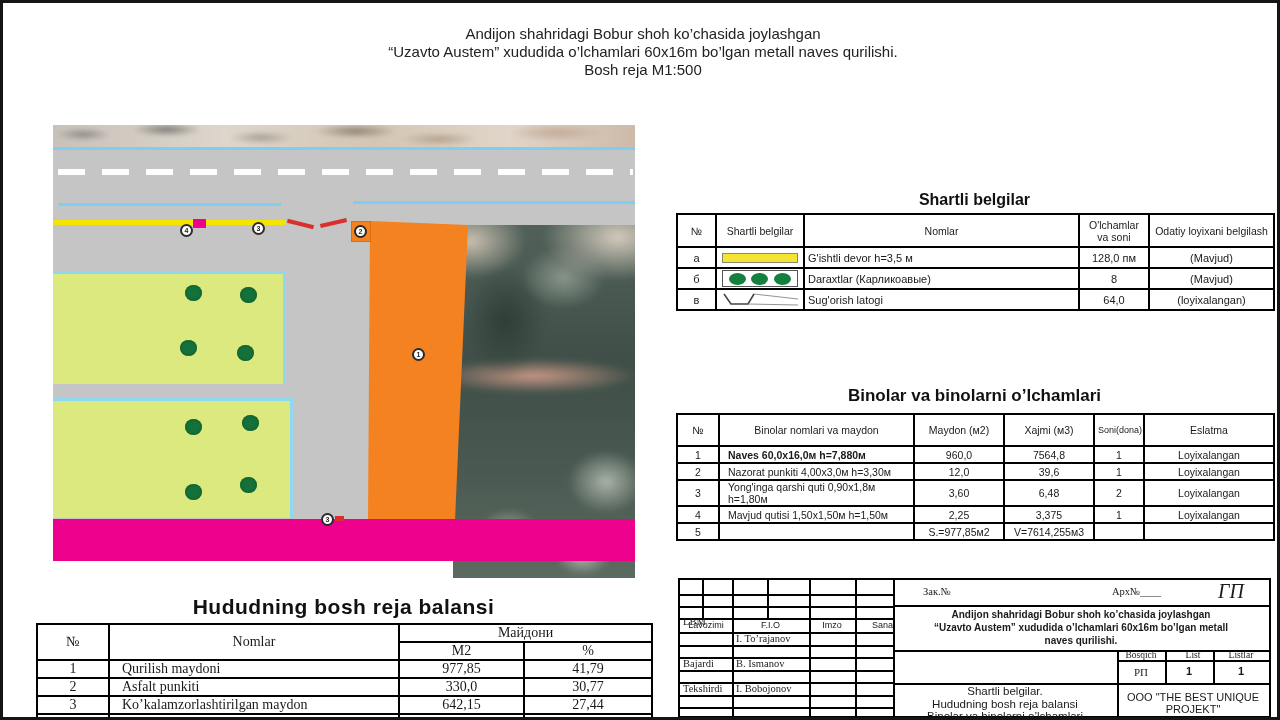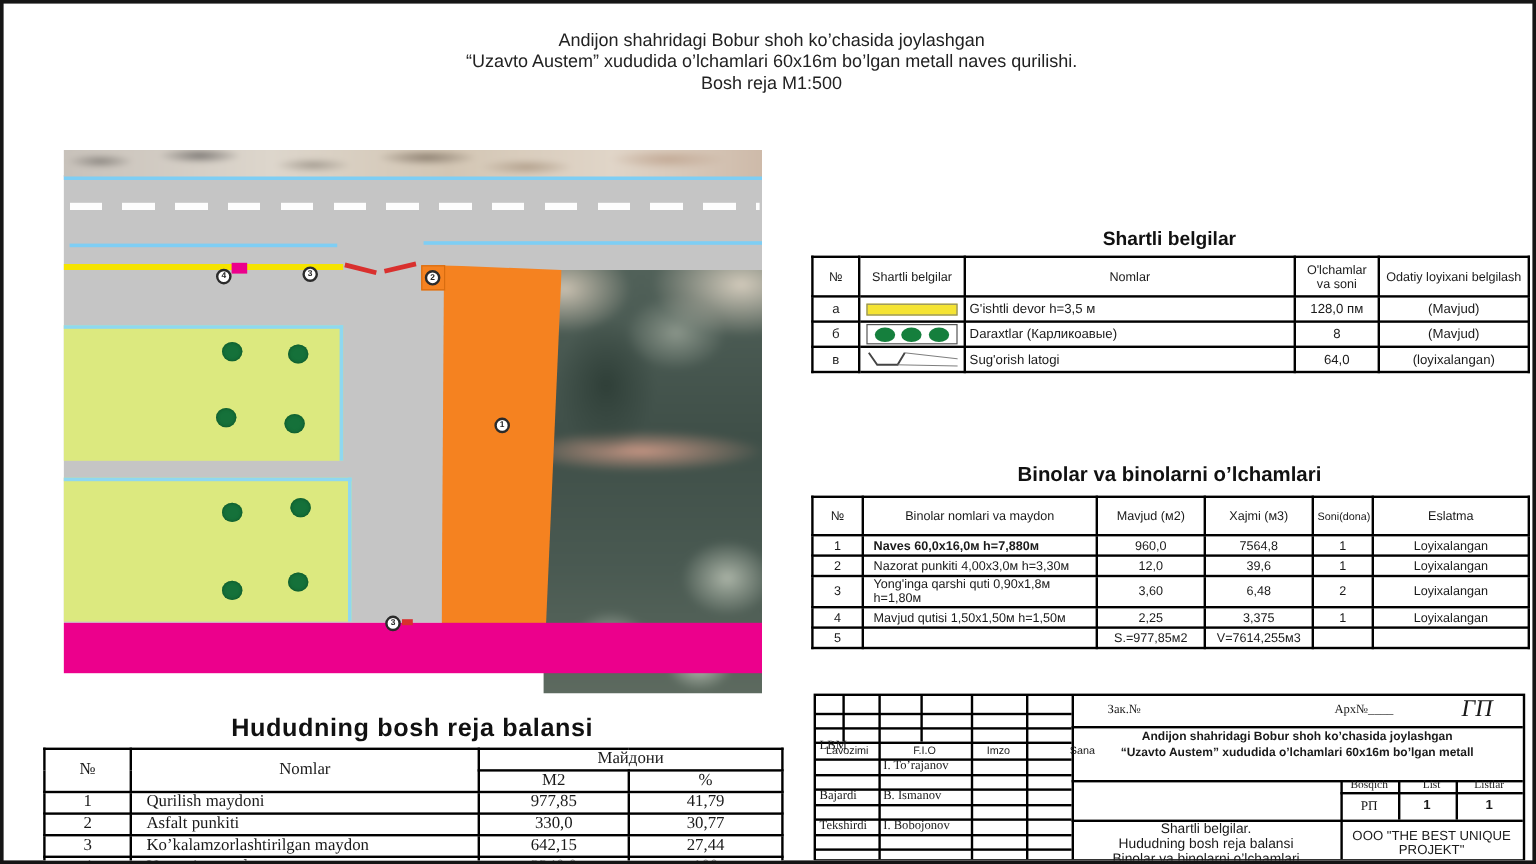--- a/index.html
+++ b/index.html
@@ -210,21 +210,21 @@
         <col style="width:195px">
         <col style="width:90px">
         <col style="width:90px">
         <col style="width:50px">
         <col style="width:130px">
       </colgroup>
     <tbody>
         <tr style="height:32px">
       <th>№</th>
       <th>Binolar nomlari va maydon</th>
-      <th>Mavjud (м2)</th>
+      <th>Maydon (м2)</th>
       <th>Xajmi (м3)</th>
       <th style="font-size:9px">Soni(dona)</th>
       <th>Eslatma</th>
     </tr>
     <tr class="r0">
       <td>1</td>
       <td class="nm">Naves   60,0x16,0м  h=7,880м</td>
       <td>960,0</td>
       <td>7564,8</td>
       <td>1</td>
@@ -333,34 +333,35 @@
     <div class="hl" style="left:213px;top:70px;width:376px;"></div>
     <div class="hl" style="left:213px;top:103px;width:376px;"></div>
     <div class="vl" style="left:437px;top:70px;height:66px;"></div>
     <div class="vl" style="left:485px;top:70px;height:33px;"></div>
     <div class="vl" style="left:533px;top:70px;height:33px;"></div>
     <div class="hl" style="left:437px;top:80px;width:152px;"></div>
 
     <div class="t" style="left:0;top:40px;width:52px;text-align:center;font-size:9px;">Lavozimi</div>
     <div class="t" style="left:52px;top:40px;width:77px;text-align:center;font-size:9px;">F.I.O</div>
     <div class="t" style="left:129px;top:40px;width:46px;text-align:center;font-size:9px;">Imzo</div>
-    <div class="t" style="left:175px;top:40px;width:38px;text-align:center;font-size:9px;padding-left:28px;">Sana</div>
+    <div class="t" style="left:175px;top:40px;width:38px;text-align:right;font-size:9px;">Sana</div>
     <div class="t serif" style="left:3px;top:36px;font-size:10.5px;">LBM</div>
     <div class="t serif" style="left:56px;top:53px;font-size:10.5px;">I. To’rajanov</div>
     <div class="t serif" style="left:3px;top:78px;font-size:10.5px;">Bajardi</div>
     <div class="t serif" style="left:56px;top:78px;font-size:10.5px;">B. Ismanov</div>
     <div class="t serif" style="left:3px;top:103px;font-size:10.5px;">Tekshirdi</div>
     <div class="t serif" style="left:56px;top:103px;font-size:10.5px;">I. Bobojonov</div>
 
     <div class="t serif" style="left:243px;top:6px;font-size:10.5px;">Зак.№</div>
     <div class="t serif" style="left:432px;top:6px;font-size:10.5px;">Арх№____</div>
     <div class="t serif" style="left:538px;top:0;font-size:20px;font-style:italic;">ГП</div>
     <div class="t" style="left:213px;top:28px;width:376px;text-align:center;font-size:10px;font-weight:bold;white-space:normal;line-height:13px;">
       <div>Andijon shahridagi Bobur shoh ko’chasida joylashgan</div>
       <div>“Uzavto Austem” xududida o’lchamlari 60x16m bo’lgan metall</div>
+      <div>naves qurilishi.</div>
     </div>
     <div class="t serif" style="left:437px;top:70px;width:48px;text-align:center;font-size:9.5px;">Bosqich</div>
     <div class="t serif" style="left:485px;top:70px;width:56px;text-align:center;font-size:9.5px;">List</div>
     <div class="t serif" style="left:533px;top:70px;width:56px;text-align:center;font-size:9.5px;">Listlar</div>
     <div class="t serif" style="left:437px;top:86px;width:48px;text-align:center;font-size:11px;">РП</div>
     <div class="t" style="left:485px;top:85px;width:48px;text-align:center;font-size:11px;font-weight:bold;">1</div>
     <div class="t" style="left:533px;top:85px;width:56px;text-align:center;font-size:11px;font-weight:bold;">1</div>
     <div class="t" style="left:213px;top:105px;width:224px;text-align:center;font-size:11.5px;white-space:normal;line-height:12.5px;">
       <div>Shartli belgilar.</div>
       <div>Hududning bosh reja balansi</div>

